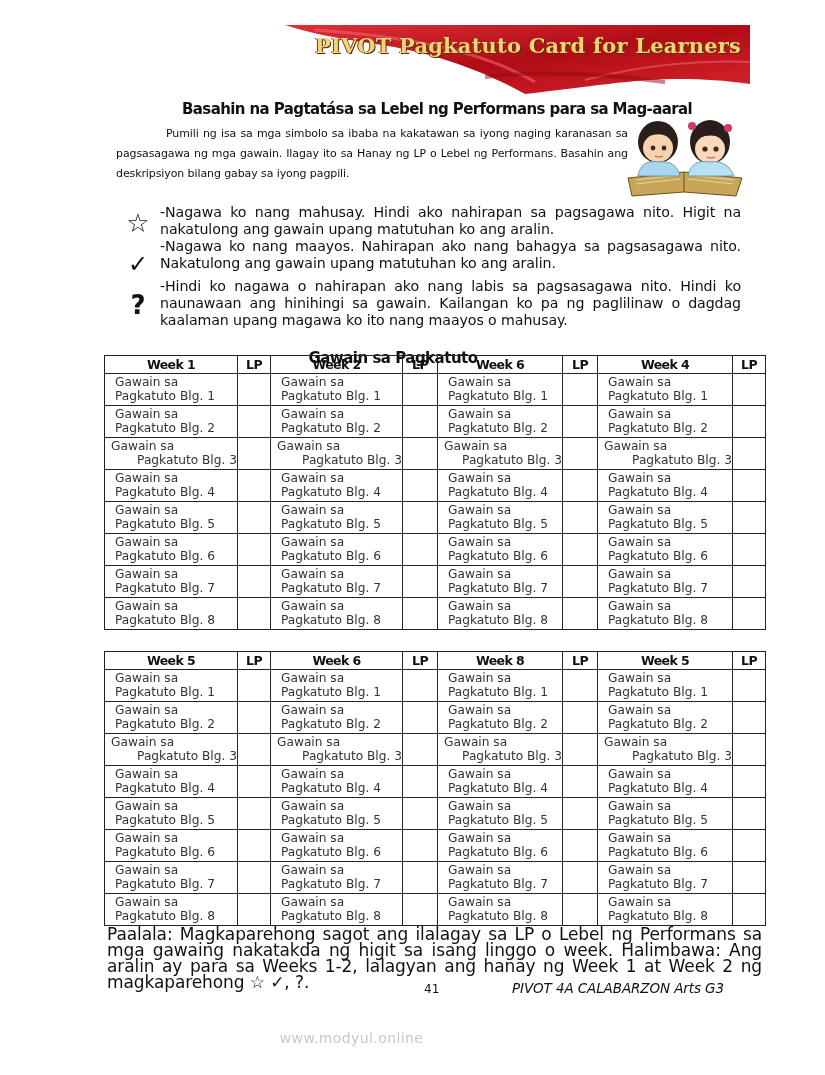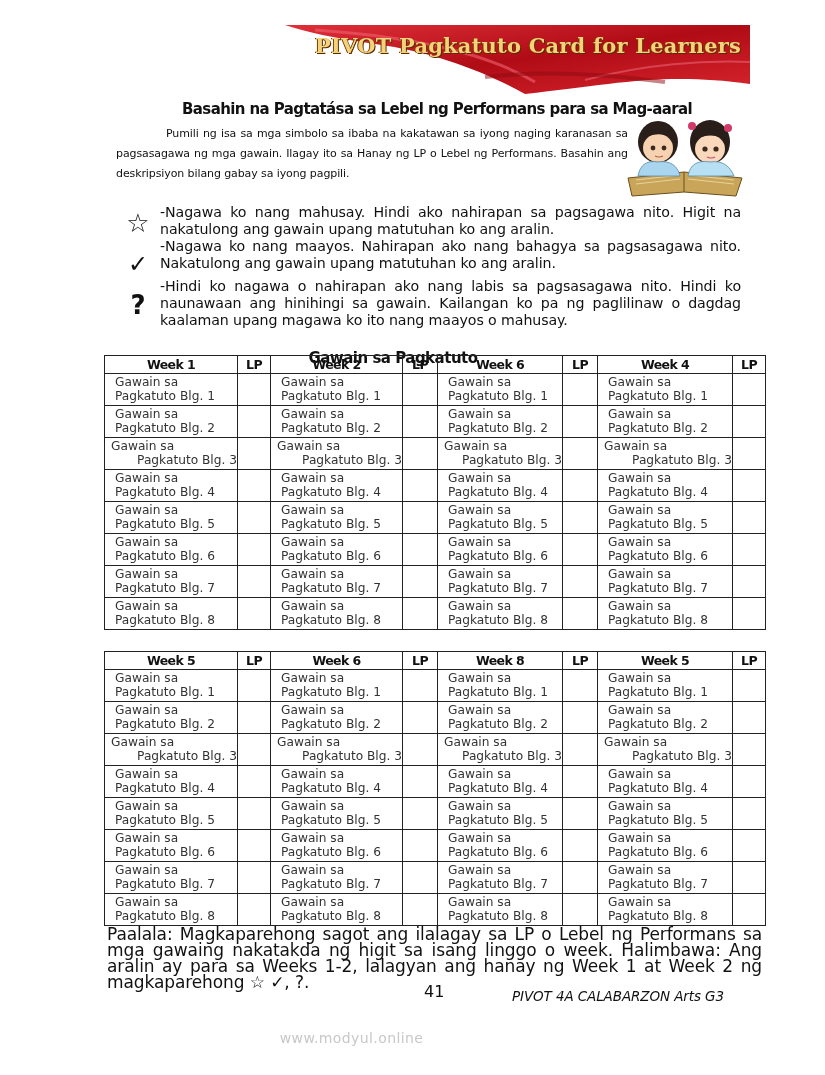--- a/index.html
+++ b/index.html
@@ -20,22 +20,22 @@
   .section-title { position:absolute; left:0; width:786px; top:349px; text-align:center; font-size:15px; font-weight:bold; letter-spacing:-0.5px; }
   table.grid { position:absolute; left:104px; width:661px; border-collapse:collapse; table-layout:fixed; font-size:12.2px; }
   table.grid th, table.grid td { border:1.6px solid #222; padding:0; }
   table.grid th { font-weight:bold; font-size:12.5px; height:17px; line-height:15px; letter-spacing:-0.6px; }
   table.grid td { height:30px; vertical-align:top; line-height:14px; padding:1px 0 0 10px; color:#333; }
   table.grid td.lp { padding:0; }
   table.grid td.left { padding-left:6px; }
   table.grid .l2 { display:block; padding-left:0; }
   table.grid td.left .l2 { padding-left:4px;text-align:right; }
   .note { position:absolute; left:107px; top:926px; width:655px; font-size:17px; line-height:16px; text-align:justify; letter-spacing:-0.1px; }
-  .page-num { position:absolute; left:424px; top:982px; font-size:16px; }
-  .footer-right { position:absolute; left:512px; top:980px; font-size:13.5px; font-style:italic; letter-spacing:-0.1px;margin-top:8px; }
+  .page-num { position:absolute; left:424px; top:982px; font-size:12px; }
+  .footer-right { position:absolute; left:512px; top:980px; font-size:13.5px; font-style:italic; letter-spacing:-0.1px; }
   .watermark { position:absolute; left:0; width:703px; top:1030px; text-align:center; color:#c8c8c8; font-size:14px; letter-spacing:0.4px; }
 </style>
 </head>
 <body>
 
 <svg class="banner" viewBox="0 0 510 72" preserveAspectRatio="none">
   <defs>
     <linearGradient id="rg" x1="0" y1="0" x2="1" y2="1">
       <stop offset="0" stop-color="#e0303a"></stop>
       <stop offset="0.5" stop-color="#b00c16"></stop>

